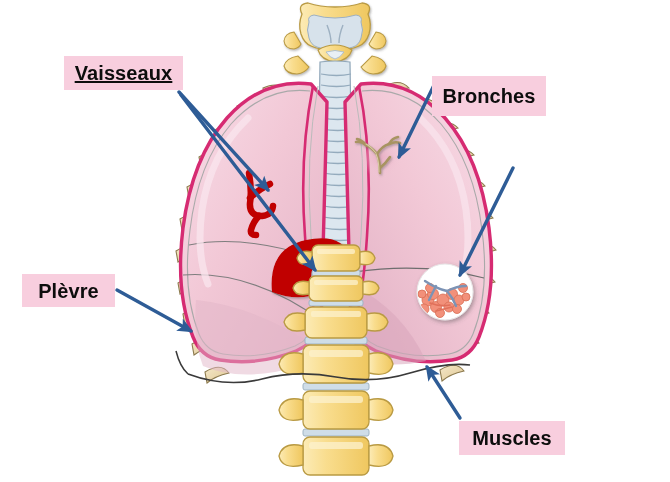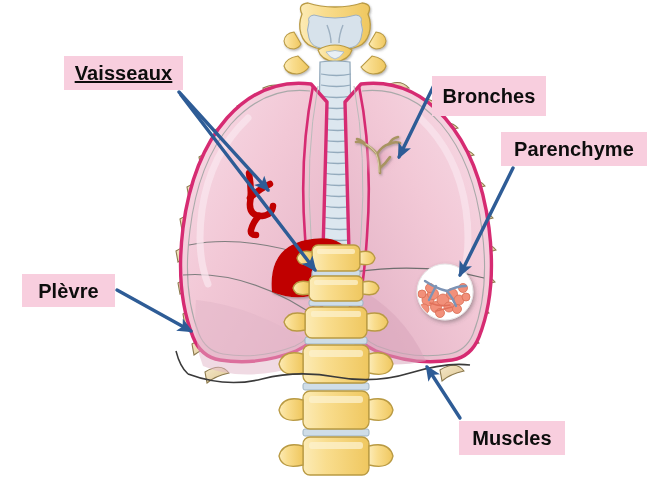--- a/index.html
+++ b/index.html
@@ -336,23 +336,20 @@
   </svg>
 
   <div class="label" id="lbl-vaisseaux" style="background:#F8CEDE">
     <span>Vaisseaux</span>
   </div>
 
   <div class="label" id="lbl-bronches" style="background:#F8CEDE">
     <span>Bronches</span>
   </div>
 
-  <div class="label" id="lbl-parenchyme" style="background:#F8CEDE">
-    <span>Parenchyme</span>
-  </div>
 
   <div class="label" id="lbl-muscles" style="background:#F8CEDE">
     <span>Muscles</span>
   </div>
 
   <div class="label" id="lbl-plevre" style="background:#F8CEDE">
     <span>Plèvre</span>
   </div>
 
 </div>

